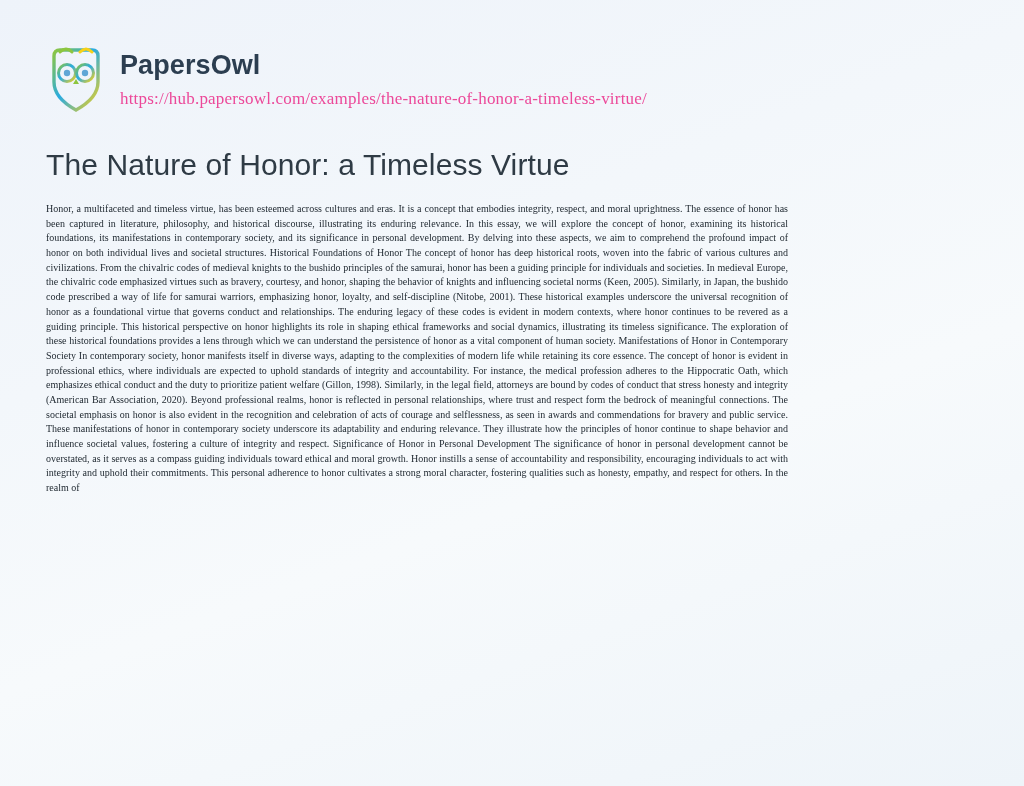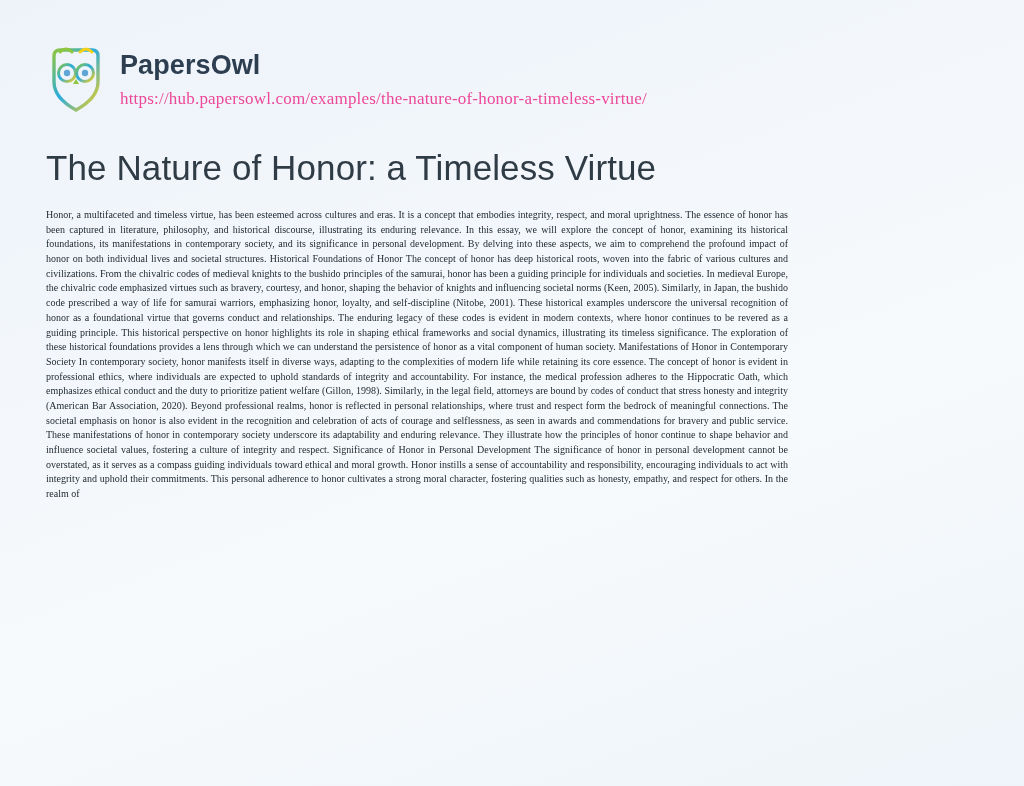--- a/index.html
+++ b/index.html
@@ -55,21 +55,21 @@
     font-size: 17px;
     color: #ec4899;
     letter-spacing: 0.2px;
     white-space: nowrap;
   }
   .content {
     padding: 34px 48px 0 46px;
   }
   .doc-title {
     font-family: "Liberation Sans", sans-serif;
-    font-size: 35px;
+    font-size: 30px;
     font-weight: normal;
     color: #2f3b45;
     margin: 0 0 20px 0;
     letter-spacing: 0.1px;
   }
   .doc-body {
     font-family: "Liberation Serif", serif;
     font-size: 10px;
     line-height: 1.47;
     color: #222b33;

